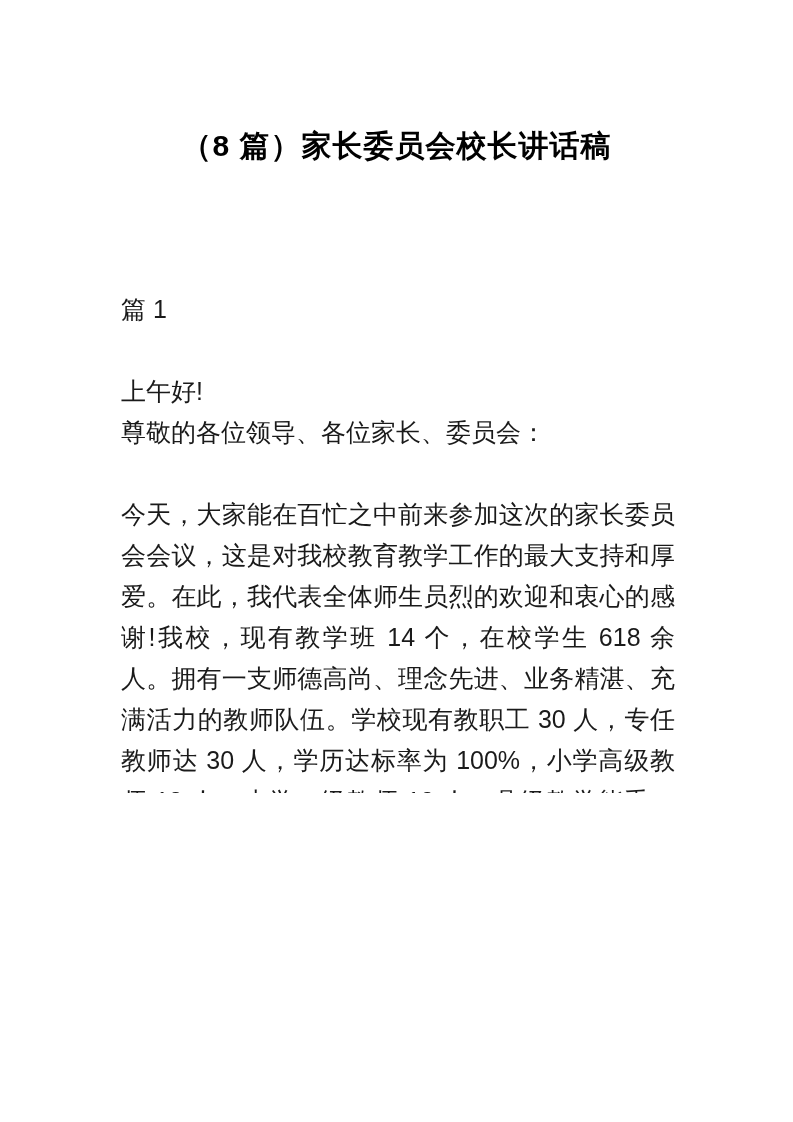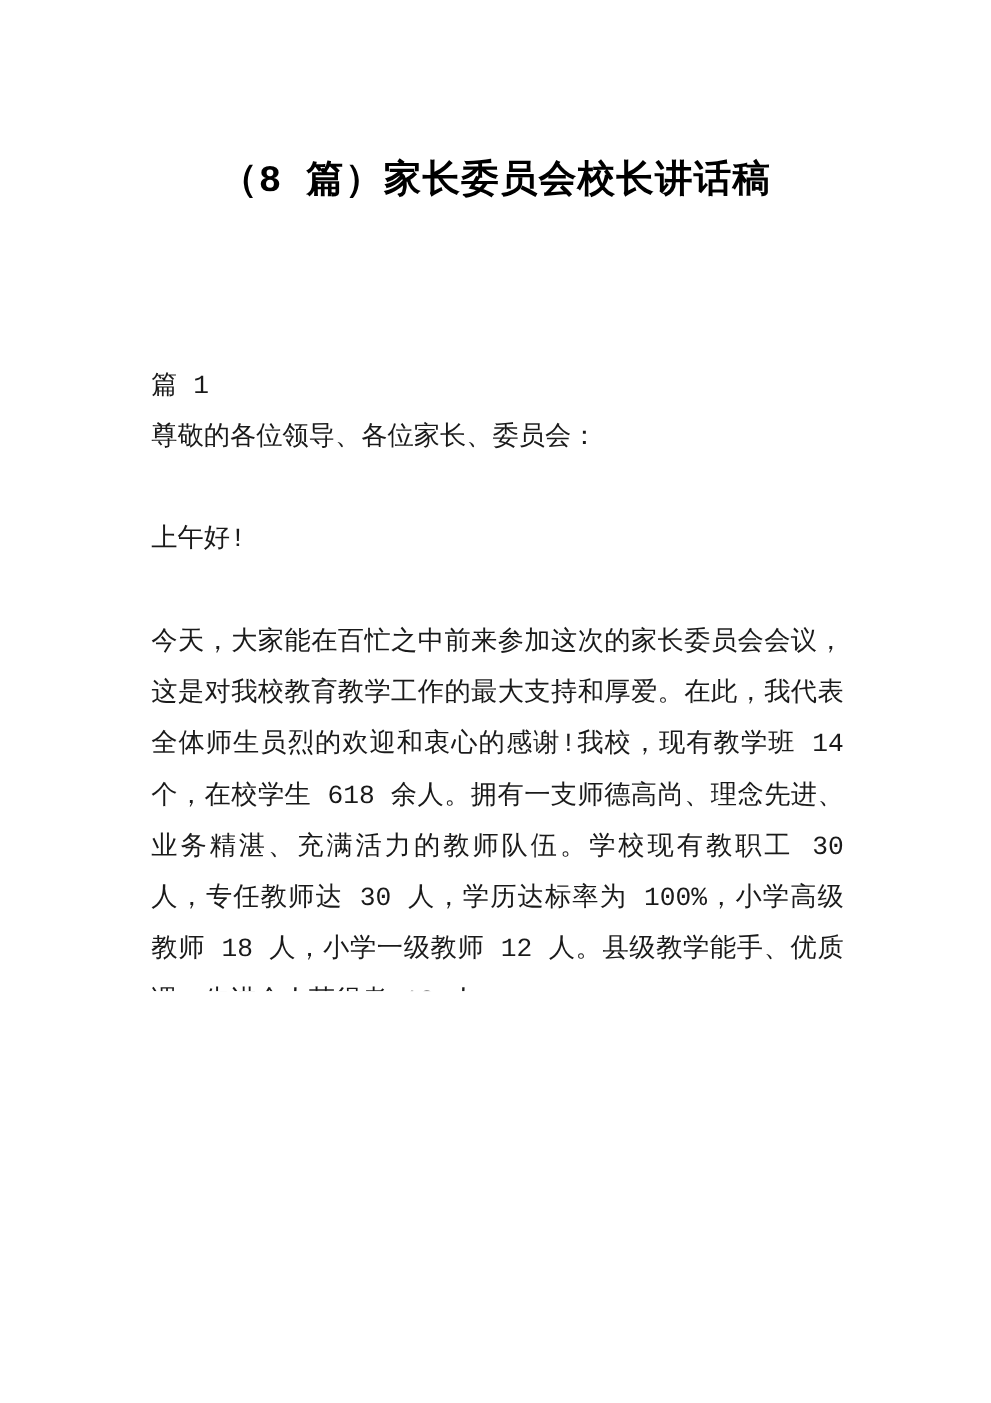--- a/index.html
+++ b/index.html
@@ -13,38 +13,38 @@
       margin: 0;
       padding: 0;
       background: var(--page-bg);
     }
     .page {
       position: relative;
       width: 793px;
       height: 793px;
       background: var(--page-bg);
       overflow: hidden; 
-      font-family: Liberation Mono, monospace;
+      font-family: Liberation Sans, sans-serif;
       color: var(--body-color);
       border-radius: 30px;
     }
     .doc-title {
       margin: 124px 0 0 0;
       padding: 0 60px;
       font-size: 30px;
       line-height: 44px;
       font-weight: bold;
       letter-spacing: 1px;
       text-align: center;
       color: var(--title-color);
     }
     .doc-body {
       margin: 121px 0 0 0;
       padding: 0 118px 0 121px;
-      font-size: 21px;
+      font-size: 25px;
       line-height: 41px;
       text-align: justify;
       text-justify: inter-ideograph;
     }
     .para {
       margin: 0;
       word-break: break-all;
     }
     .para.gap    { margin-top: 41px; }
     .para.gap-lg { margin-top: 53px; }
@@ -53,22 +53,22 @@
 <body>
 
 <div class="page">
 
   <h1 class="doc-title">（8 篇）家长委员会校长讲话稿</h1>
 
   <div class="doc-body">
 
     <p class="para">篇 1</p>
 
+    <p class="para gap">上午好!</p>
+
     <p class="para">尊敬的各位领导、各位家长、委员会：</p>
-
-    <p class="para gap">上午好!</p>
 
     <p class="para gap">今天，大家能在百忙之中前来参加这次的家长委员会会议，这是对我校教育教学工作的最大支持和厚爱。在此，我代表全体师生员烈的欢迎和衷心的感谢!我校，现有教学班 14 个，在校学生 618 余人。拥有一支师德高尚、理念先进、业务精湛、充满活力的教师队伍。学校现有教职工 30 人，专任教师达 30 人，学历达标率为 100%，小学高级教师 18 人，小学一级教师 12 人。县级教学能手、优质课、先进个人获得者 12 人;</p>
 
 
   </div>
 
 </div>
 
 </body></html>

